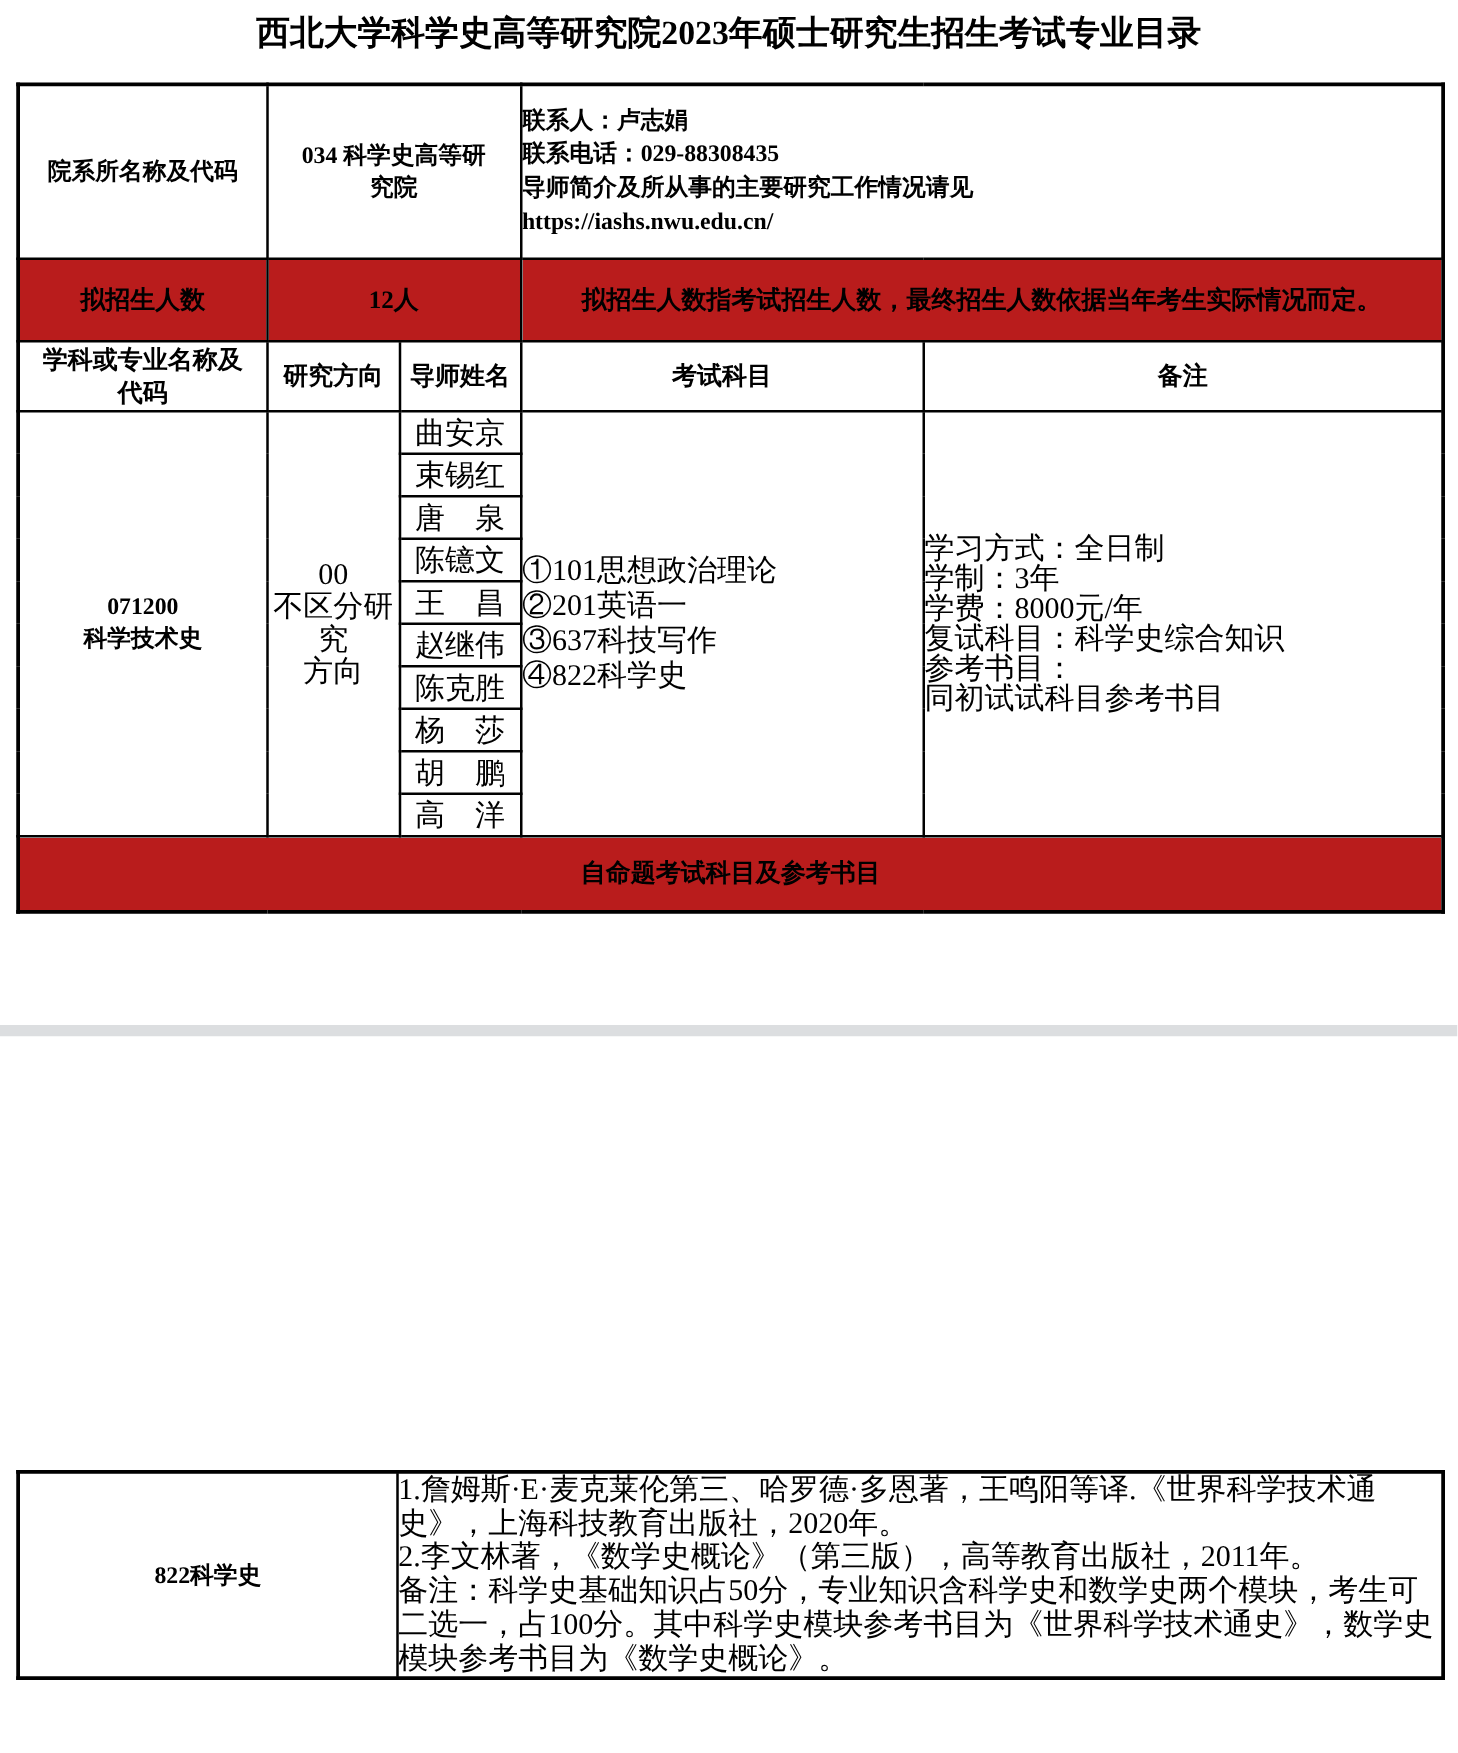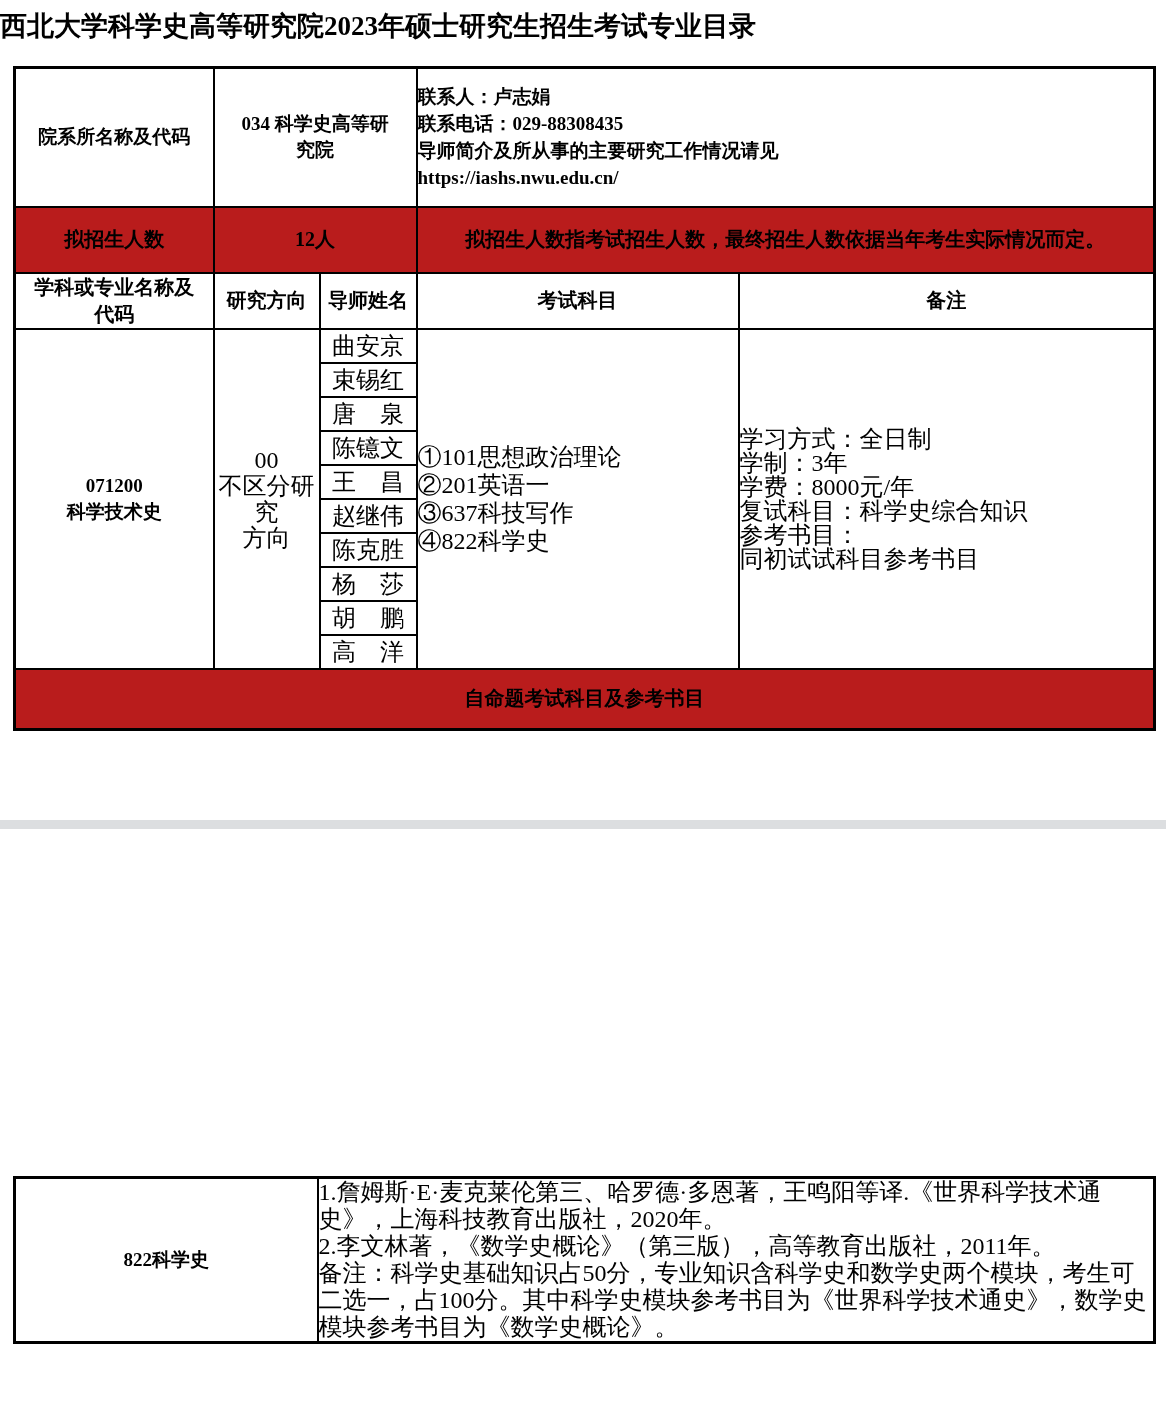--- a/index.html
+++ b/index.html
@@ -9,21 +9,21 @@
   }
   body {
     width: 1166px;
     height: 1402px;
     overflow: hidden;
     color: #000;
     font-family: "Liberation Serif", "DejaVu Serif", serif;
   }
   .title {
     margin: 8px 0 0 0;
-    text-align: left;
+    text-align: center;
     font-size: 27px;
     line-height: 36px;
     font-weight: bold;
     font-family: "Liberation Serif", "DejaVu Serif", serif;
   }
   table.tbl {
     border-collapse: collapse;
     table-layout: fixed;
     margin-left: 13px;
     width: 1140px;

